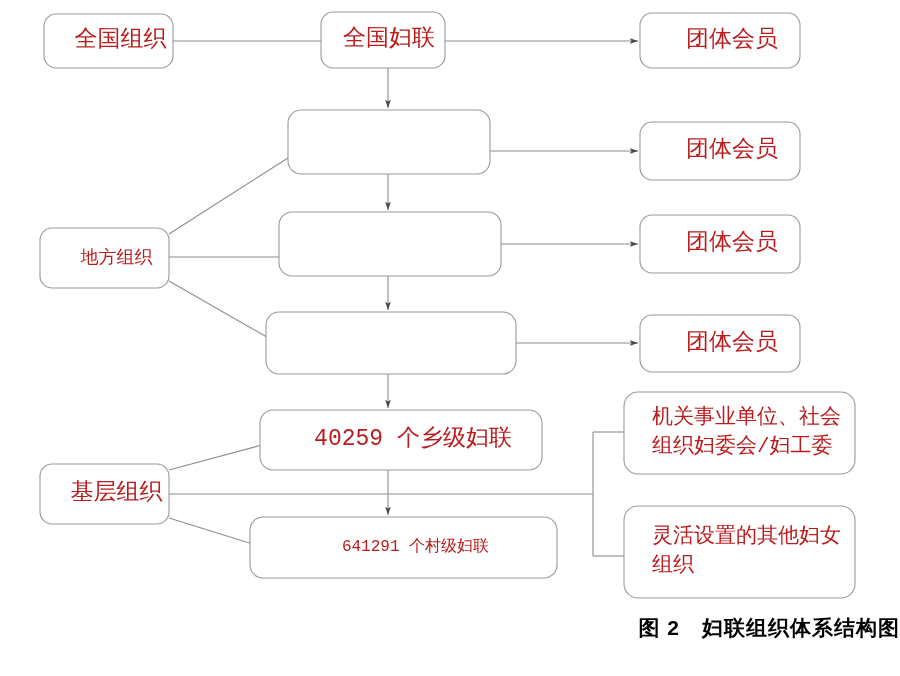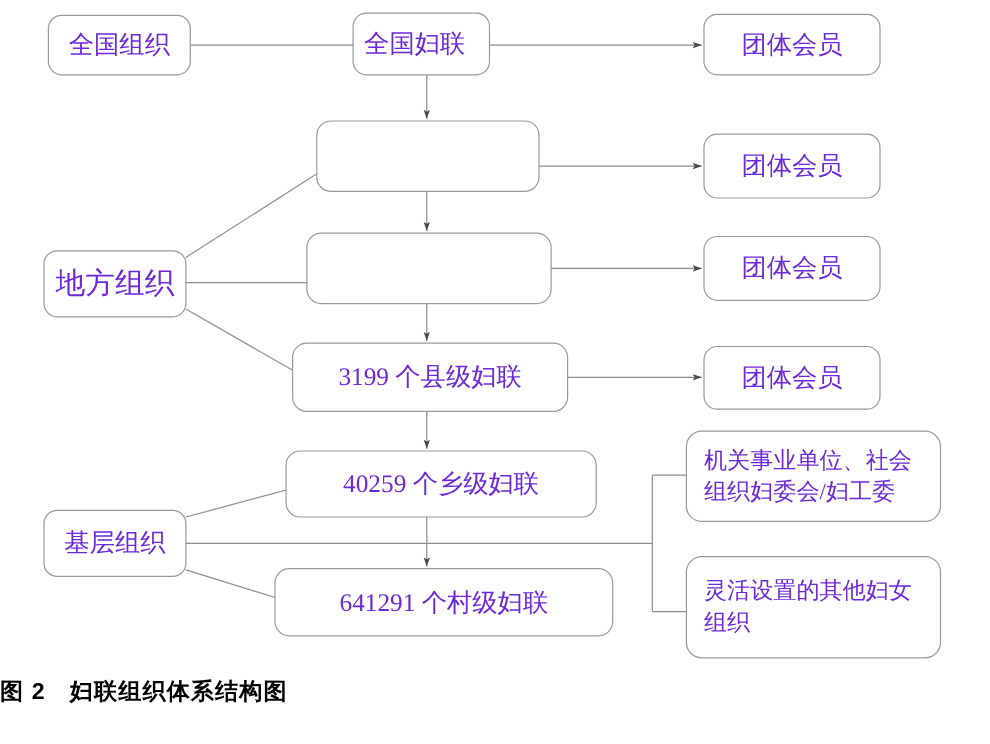--- a/index.html
+++ b/index.html
@@ -34,40 +34,41 @@
   .conn {
     stroke: #8c8c8c;
     stroke-width: 1.1;
     fill: none;
   }
   .node-label {
     position: absolute;
     display: flex;
     align-items: center;
     box-sizing: border-box;
-    color: #6d28d9;
-    font-family: Liberation Serif, serif;
+    color: #b91c1c;
+    font-family: Liberation Mono, monospace;
     line-height: 1.38;
     white-space: pre-wrap;
     pointer-events: none;
+    margin-left: 12px;
   }
   .node-label.center {
     justify-content: center;
     text-align: center;
   }
   .node-label.left {
     justify-content: flex-start;
     text-align: left;
   }
   .caption {
     position: absolute;
     left: 0;
     top: 614px;
     width: 900px;
-    text-align: left;
+    text-align: right;
     font-family: "Liberation Sans", "DejaVu Sans", sans-serif;
     font-weight: bold;
     font-size: 21px;
     letter-spacing: 1px;
     color: #000000;
   }
 </style>
 </head>
 <body>
 
@@ -134,33 +135,32 @@
       <rect class="node-box" x="640" y="215" width="160" height="58" rx="12" ry="12"></rect>
       <rect class="node-box" x="640" y="315" width="160" height="57" rx="12" ry="12"></rect>
 
       <rect class="node-box" x="624" y="392" width="231" height="82" rx="14" ry="14"></rect>
       <rect class="node-box" x="624" y="506" width="231" height="92" rx="14" ry="14"></rect>
     </g>
   </svg>
 
   <div class="node-label center" style="left:44px; top:14px; width:129px; height:54px; font-size:23px;">全国组织</div>
 
-  <div class="node-label center" style="left:40px; top:228px; width:129px; height:60px; font-size:27px;">地方组织</div>
+  <div class="node-label center" style="left:40px; top:228px; width:129px; height:60px; font-size:18px;">地方组织</div>
 
   <div class="node-label center" style="left:40px; top:464px; width:129px; height:60px; font-size:23px;">基层组织</div>
 
   <div class="node-label center" style="left:321px; top:12px; width:112px; height:56px; font-size:23px;">全国妇联</div>
 
 
 
-  <div class="node-label center" style="left:266px; top:312px; width:250px; height:62px; font-size:23px;">3199 个县级妇联</div>
 
   <div class="node-label center" style="left:260px; top:410px; width:282px; height:60px; font-size:23px;">40259 个乡级妇联</div>
 
-  <div class="node-label center" style="left:250px; top:517px; width:307px; height:61px; font-size:23px;">641291 个村级妇联</div>
+  <div class="node-label center" style="left:250px; top:517px; width:307px; height:61px; font-size:16px;">641291 个村级妇联</div>
 
   <div class="node-label center" style="left:640px; top:13px; width:160px; height:55px; font-size:23px;">团体会员</div>
 
   <div class="node-label center" style="left:640px; top:122px; width:160px; height:58px; font-size:23px;">团体会员</div>
 
   <div class="node-label center" style="left:640px; top:215px; width:160px; height:58px; font-size:23px;">团体会员</div>
 
   <div class="node-label center" style="left:640px; top:315px; width:160px; height:57px; font-size:23px;">团体会员</div>
 
   <div class="node-label left" style="left:624px; top:392px; width:231px; height:82px; font-size:21px; padding-left:16px;">机关事业单位、社会

